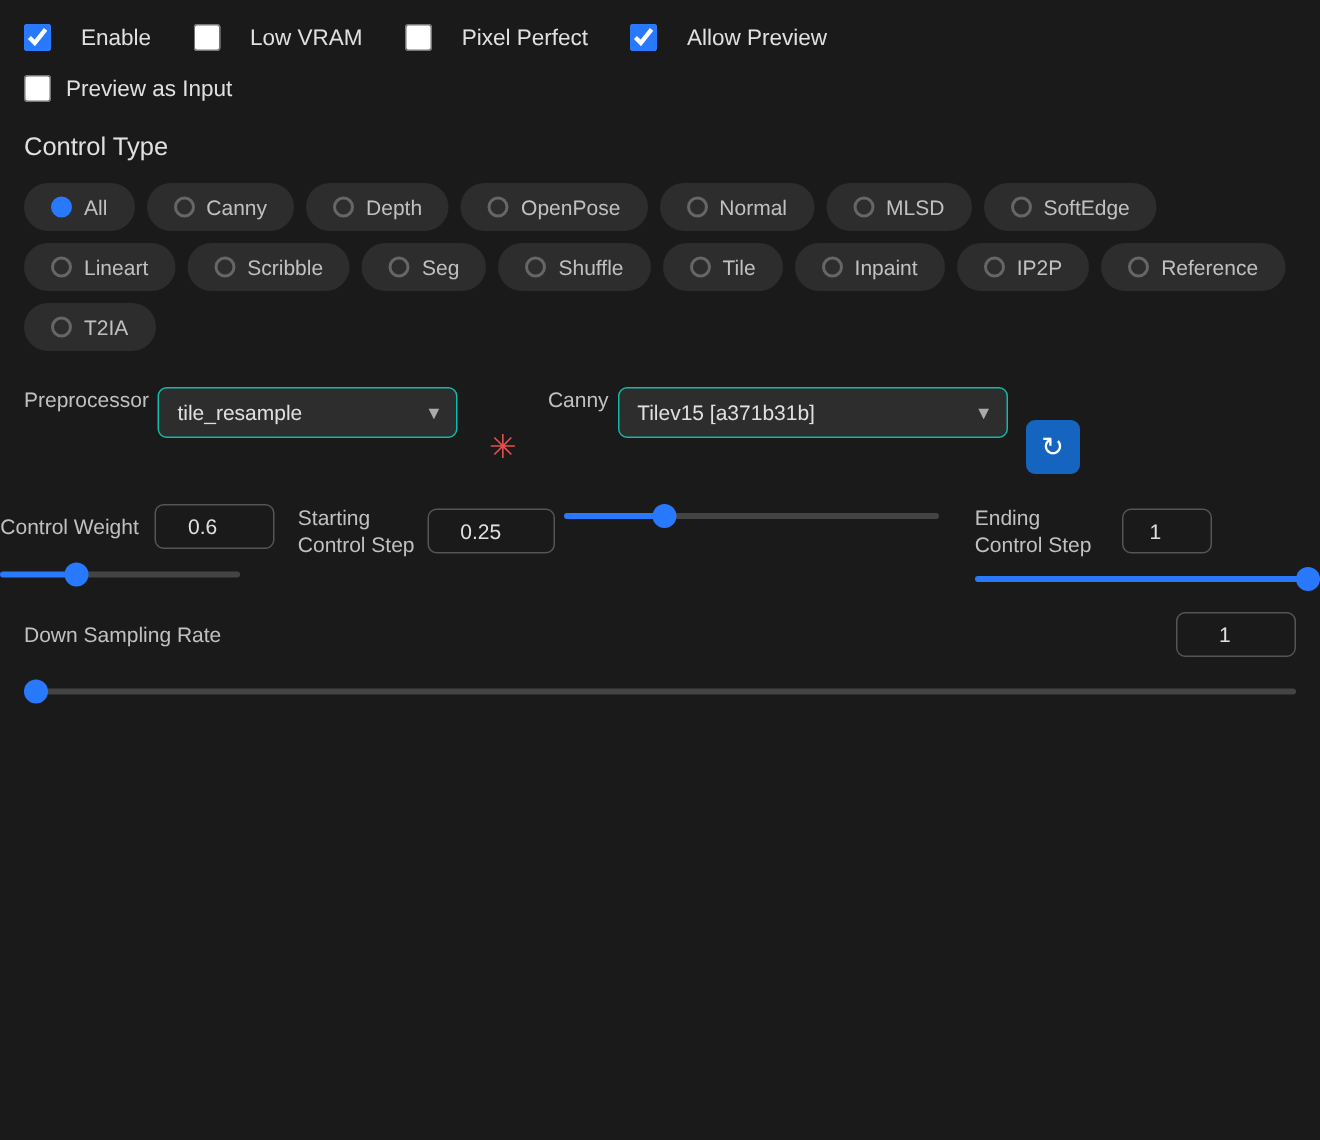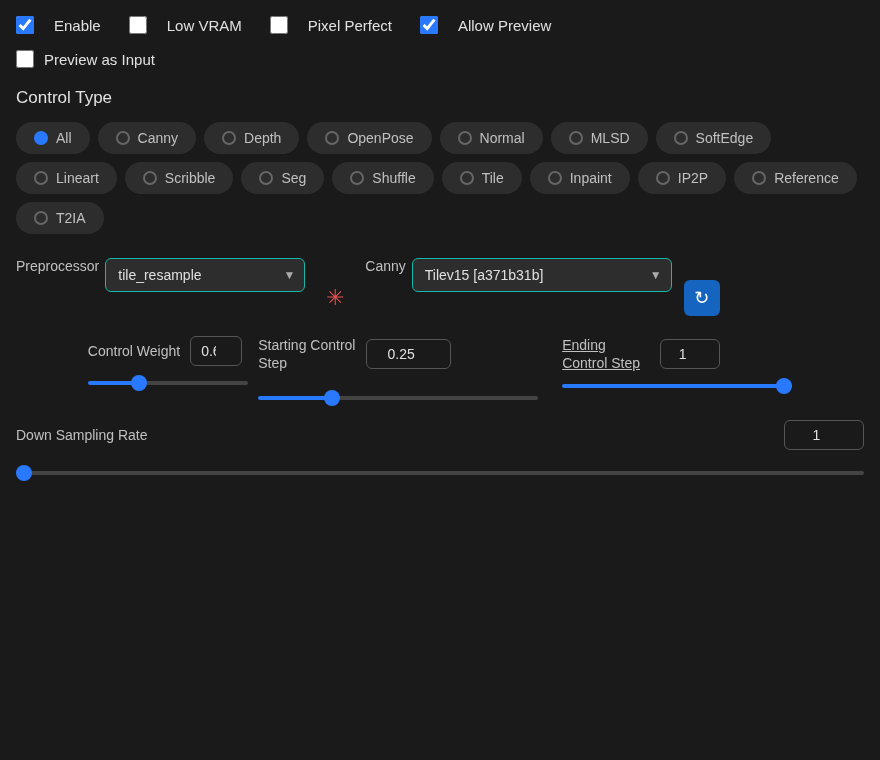--- a/index.html
+++ b/index.html
@@ -289,22 +289,22 @@
       align-items: center;
       gap: 10px;
     }
 
     .weight-slider-row {
       width: 140px;
     }
 
     .starting-block {
       display: flex;
-      flex-direction: column;
-      gap: 18px;
+      flex-direction: row;
+      gap: 6px;
     }
 
     .starting-top {
       display: flex;
       align-items: center;
       gap: 8px;
     }
 
     .ending-block {
       display: flex;
@@ -453,38 +453,38 @@
     <span style="font-size:18px;">↻</span>
   </button>
 
 </div>
 
 <div class="main-controls">
 
   <div class="weight-block">
     <div class="weight-top">
       <span class="control-group-label">Control Weight</span>
-      <input type="number" class="number-input" value="0.6" step="0.05" min="0" max="2" style="width: 52px;">
+      <input type="number" class="number-input" value="0.6" step="0.05" min="0" max="2" style="width: 80px;">
     </div>
     <div class="weight-slider-row">
       <input type="range" class="range-slider" min="0" max="2" step="0.05" value="0.6" style="--pct: 30%; width: 160px;">
     </div>
   </div>
 
   <div class="starting-block">
     <div class="starting-top">
       <span class="two-line-label" style="max-width: 100px;">Starting Control Step</span>
       <input type="number" class="number-input" value="0.25" step="0.01" min="0" max="1" style="width: 85px;">
     </div>
     <input type="range" class="range-slider" min="0" max="1" step="0.01" value="0.25" style="--pct: 25%; width: 280px; margin-top: 6px;">
   </div>
 
   <div class="ending-block">
     <div class="ending-top">
-      <span class="two-line-label" style="max-width: 90px; text-decoration: underline;">Ending Control Step</span>
+      <span class="two-line-label" style="max-width: 90px;">Ending Control Step</span>
       <input type="number" class="number-input" value="1" step="0.01" min="0" max="1" style="width: 60px;">
     </div>
     <input type="range" class="range-slider" min="0" max="1" step="0.01" value="1" style="--pct: 100%; width: 230px; margin-top: 6px;">
   </div>
 
 </div>
 
 <div>
   <div class="down-sampling-row">
     <span class="down-sampling-label">Down Sampling Rate</span>

